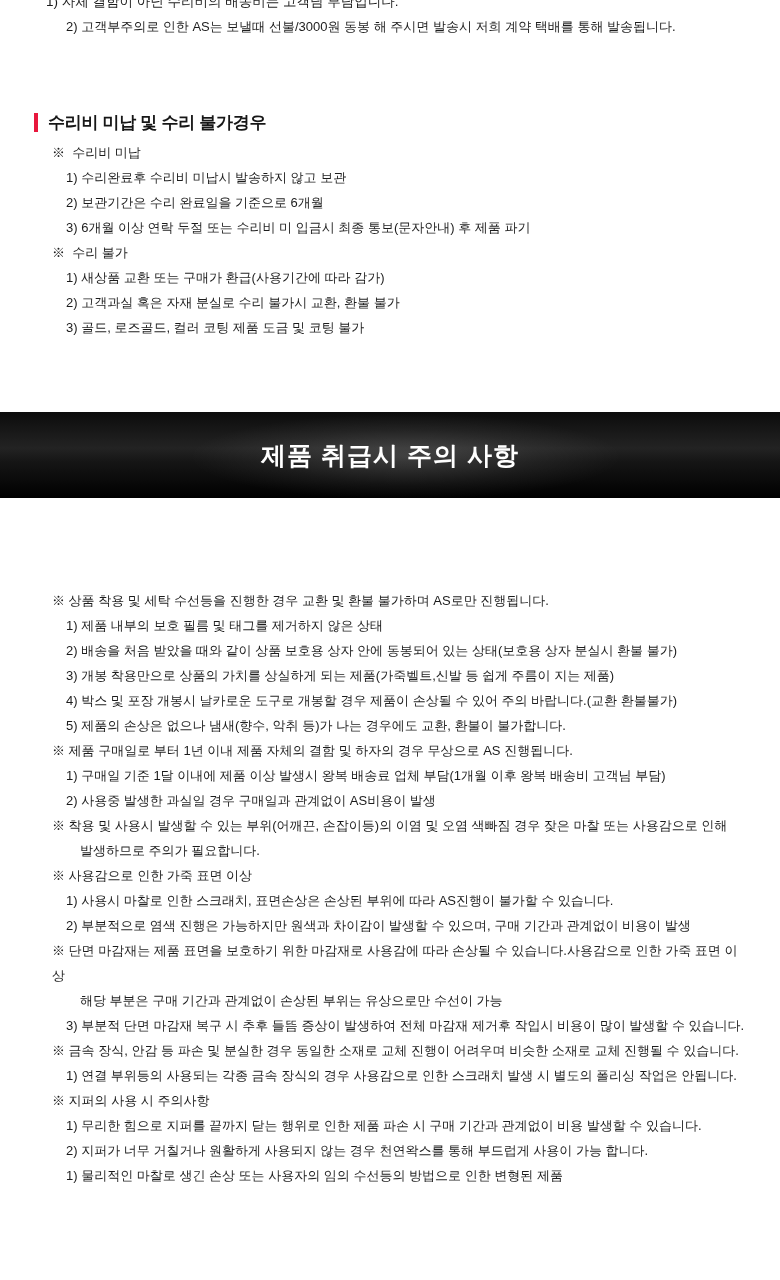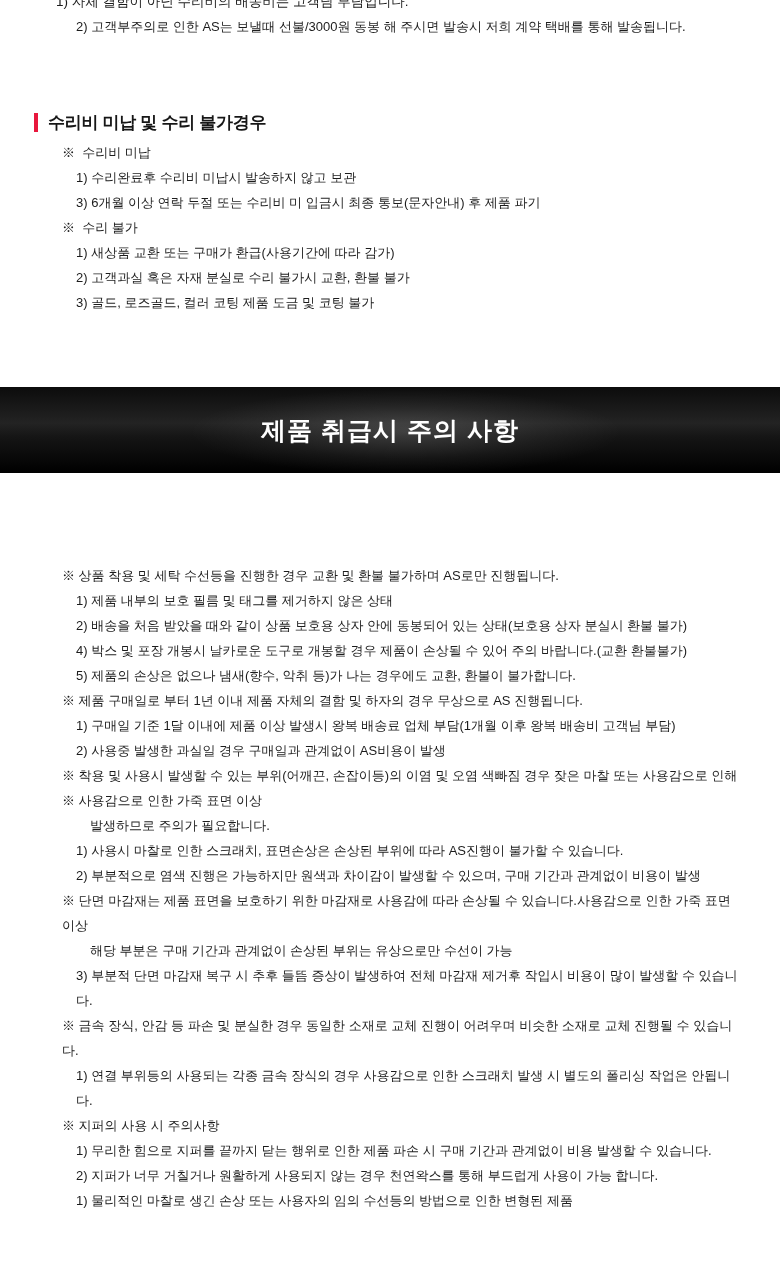--- a/index.html
+++ b/index.html
@@ -16,21 +16,21 @@
   }
   .page {
     position: relative;
     width: 780px;
     min-height: 1280px;
     overflow: hidden;
   }
 
   
   .sec {
-    padding: 0 42px;
+    padding: 0 32px;
     box-sizing: border-box;
   }
   .line {
     font-size: 13px;
     line-height: 25px;
     color: #1c1c1c;
     white-space: pre-wrap;
     margin-left: 20px;
   }
   .line.ind0 { padding-left: 0; }
@@ -122,20 +122,21 @@
   <div class="gap-lg"></div>
 
   <div>
     <div class="head">
       <span class="bar"></span>
       <span class="htxt">수리비 미납 및 수리 불가경우</span>
     </div>
     <div class="sec">
       <div class="line ind0">※  수리비 미납</div>
       <div class="line ind1">1) 수리완료후 수리비 미납시 발송하지 않고 보관</div>
+      <div class="line ind1">2) 보관기간은 수리 완료일을 기준으로 6개월</div>
       <div class="line ind1">3) 6개월 이상 연락 두절 또는 수리비 미 입금시 최종 통보(문자안내) 후 제품 파기</div>
       <div class="line ind0">※  수리 불가</div>
       <div class="line ind1">1) 새상품 교환 또는 구매가 환급(사용기간에 따라 감가)</div>
       <div class="line ind1">2) 고객과실 혹은 자재 분실로 수리 불가시 교환, 환불 불가</div>
       <div class="line ind1">3) 골드, 로즈골드, 컬러 코팅 제품 도금 및 코팅 불가</div>
     </div>
   </div>
 
   <div class="gap-lg"></div>
 
@@ -145,28 +146,29 @@
   </div>
 
   <div class="gap-lg"></div>
 
   <div>
     <div class="gap-sm"></div>
     <div class="sec">
       <div class="line ind0">※ 상품 착용 및 세탁 수선등을 진행한 경우 교환 및 환불 불가하며 AS로만 진행됩니다.</div>
       <div class="line ind1">1) 제품 내부의 보호 필름 및 태그를 제거하지 않은 상태</div>
       <div class="line ind1">2) 배송을 처음 받았을 때와 같이 상품 보호용 상자 안에 동봉되어 있는 상태(보호용 상자 분실시 환불 불가)</div>
+      <div class="line ind1">3) 개봉 착용만으로 상품의 가치를 상실하게 되는 제품(가죽벨트,신발 등 쉽게 주름이 지는 제품)</div>
       <div class="line ind1">4) 박스 및 포장 개봉시 날카로운 도구로 개봉할 경우 제품이 손상될 수 있어 주의 바랍니다.(교환 환불불가)</div>
       <div class="line ind1">5) 제품의 손상은 없으나 냄새(향수, 악취 등)가 나는 경우에도 교환, 환불이 불가합니다.</div>
       <div class="line ind0">※ 제품 구매일로 부터 1년 이내 제품 자체의 결함 및 하자의 경우 무상으로 AS 진행됩니다.</div>
       <div class="line ind1">1) 구매일 기준 1달 이내에 제품 이상 발생시 왕복 배송료 업체 부담(1개월 이후 왕복 배송비 고객님 부담)</div>
       <div class="line ind1">2) 사용중 발생한 과실일 경우 구매일과 관계없이 AS비용이 발생</div>
       <div class="line ind0">※ 착용 및 사용시 발생할 수 있는 부위(어깨끈, 손잡이등)의 이염 및 오염 색빠짐 경우 잦은 마찰 또는 사용감으로 인해</div>
+      <div class="line cont">발생하므로 주의가 필요합니다.</div>
       <div class="line ind0">※ 사용감으로 인한 가죽 표면 이상</div>
-      <div class="line cont">발생하므로 주의가 필요합니다.</div>
       <div class="line ind1">1) 사용시 마찰로 인한 스크래치, 표면손상은 손상된 부위에 따라 AS진행이 불가할 수 있습니다.</div>
       <div class="line ind1">2) 부분적으로 염색 진행은 가능하지만 원색과 차이감이 발생할 수 있으며, 구매 기간과 관계없이 비용이 발생</div>
       <div class="line ind0">※ 단면 마감재는 제품 표면을 보호하기 위한 마감재로 사용감에 따라 손상될 수 있습니다.사용감으로 인한 가죽 표면 이상</div>
       <div class="line cont">해당 부분은 구매 기간과 관계없이 손상된 부위는 유상으로만 수선이 가능</div>
       <div class="line ind1">3) 부분적 단면 마감재 복구 시 추후 들뜸 증상이 발생하여 전체 마감재 제거후 작입시 비용이 많이 발생할 수 있습니다.</div>
       <div class="line ind0">※ 금속 장식, 안감 등 파손 및 분실한 경우 동일한 소재로 교체 진행이 어려우며 비슷한 소재로 교체 진행될 수 있습니다.</div>
       <div class="line ind1">1) 연결 부위등의 사용되는 각종 금속 장식의 경우 사용감으로 인한 스크래치 발생 시 별도의 폴리싱 작업은 안됩니다.</div>
       <div class="line ind0">※ 지퍼의 사용 시 주의사항</div>
       <div class="line ind1">1) 무리한 힘으로 지퍼를 끝까지 닫는 행위로 인한 제품 파손 시 구매 기간과 관계없이 비용 발생할 수 있습니다.</div>
       <div class="line ind1">2) 지퍼가 너무 거칠거나 원활하게 사용되지 않는 경우 천연왁스를 통해 부드럽게 사용이 가능 합니다.</div>

